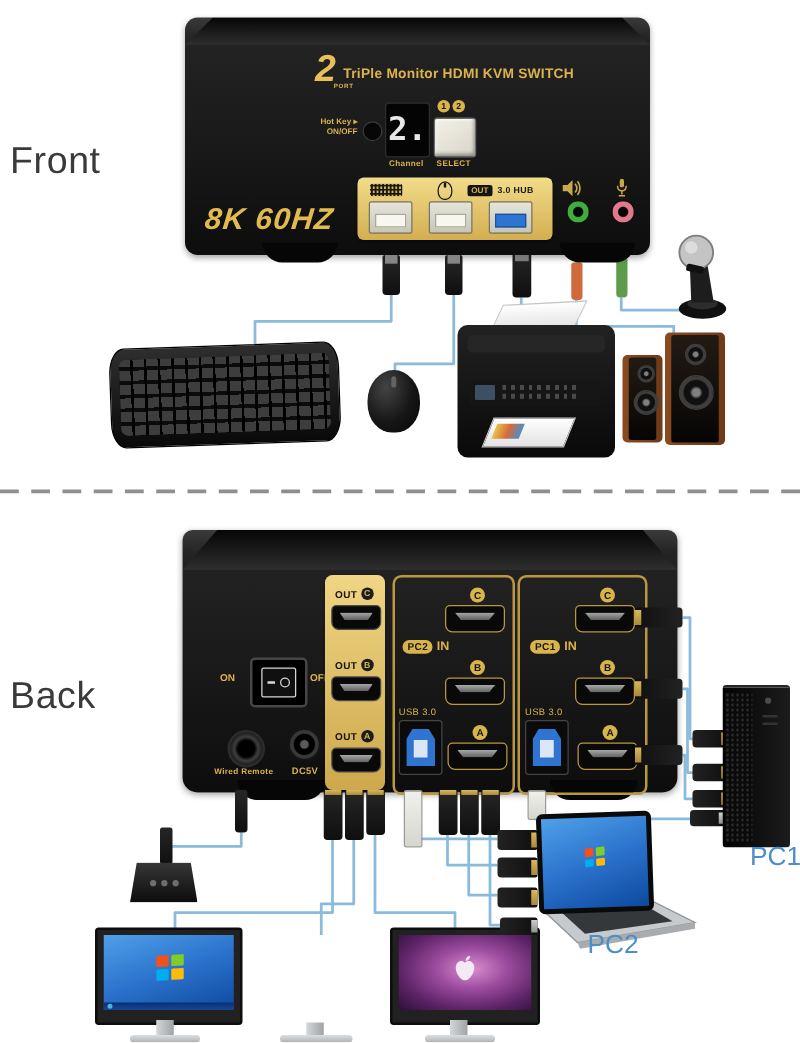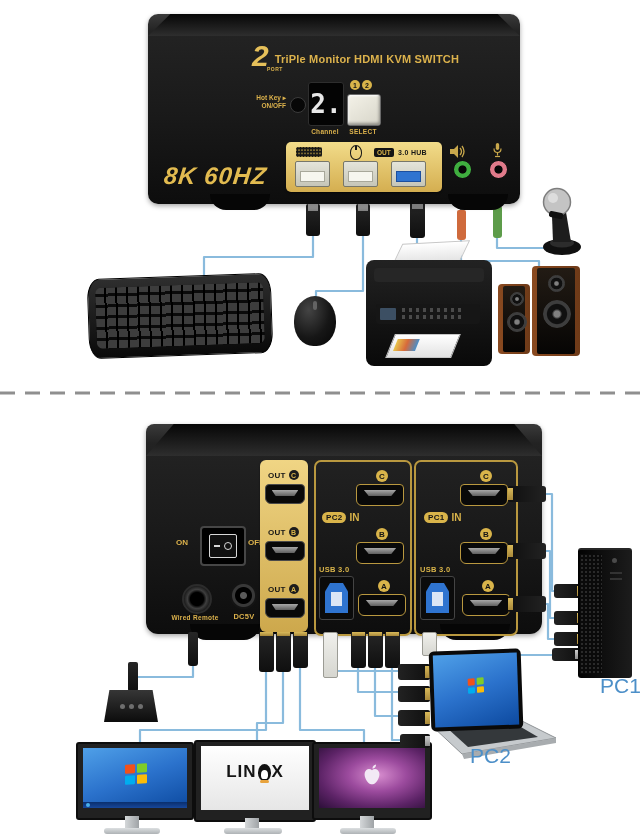--- a/index.html
+++ b/index.html
@@ -70,21 +70,21 @@
   .jackrnd{position:absolute;border-radius:50%}
   .goldstrip{position:absolute;background:linear-gradient(180deg,#f0d584,#cda84c);border-radius:6px;box-shadow:0 1px 2px rgba(0,0,0,.5)}
   .outrow{position:absolute;display:flex;align-items:center;gap:3px;font-size:8px;font-weight:bold;color:#151515;letter-spacing:0.3px}
   .hdmi{position:absolute;background:#090909;border:1px solid #4a4a4a;border-radius:4px 4px 6px 6px}
   .hdmi::after{content:"";position:absolute;left:15%;right:15%;top:5px;height:6px;background:linear-gradient(#a8a8a8,#5f5f5f);clip-path:polygon(0 0,100% 0,85% 100%,15% 100%)}
   .hdmi.gb{border-color:#b9983f}
   .pcbox{position:absolute;border:2px solid #b9983f;border-radius:7px}
   .pcrow{position:absolute;display:flex;align-items:center}
   .pill{background:#d9b44a;color:#141414;font-weight:bold;font-size:8px;padding:1px 4px;border-radius:7px;letter-spacing:0.3px}
   .inlbl{color:#d9b44a;font-size:10px;font-weight:bold;margin-left:3px}
-  .usblbl{position:absolute;color:#d9b44a;font-size:7.5px;font-weight:bold;letter-spacing:0.3px}
+  .usblbl{position:absolute;color:#d9b44a;font-size:7.5px;font-weight:normal;letter-spacing:0.3px}
   .usbB{position:absolute;background:#0b0b0b;border:1px solid #444;border-radius:3px}
   .usbB::before{content:"";position:absolute;left:11px;right:11px;top:15px;bottom:13px;background:#dce6f5;z-index:1}
   .usbB::after{content:"";position:absolute;left:5px;right:5px;top:6px;bottom:6px;background:#2f74d0;clip-path:polygon(22% 0,78% 0,100% 28%,100% 100%,0 100%,0 28%)}
   .remote{position:absolute;background:linear-gradient(#363636,#0c0c0c);clip-path:polygon(10% 0,90% 0,100% 100%,0 100%);display:flex;align-items:center;justify-content:center;gap:4px}
   .remote i{width:5px;height:5px;background:#6e6e6e;border-radius:50%}
   .monitor{position:absolute;background:#212121;border:2px solid #0d0d0d;border-radius:3px}
   .screen{position:absolute;left:5px;right:5px;top:4px;bottom:10px;overflow:hidden}
   .neck{position:absolute;background:linear-gradient(90deg,#d4d7d9,#9fa3a6)}
   .mbase{position:absolute;background:linear-gradient(#dcdfe1,#aeb2b5);border-radius:4px}
   .winflag{position:absolute;display:grid;grid-template-columns:1fr 1fr;grid-template-rows:1fr 1fr;gap:2px;transform:skewY(-4deg)}
@@ -138,20 +138,21 @@
       <circle cx="553" cy="198" r="5" fill="#e8e8e8" opacity="0.7"></circle>
       <rect x="549" y="212" width="14" height="6" rx="2" fill="#111" transform="rotate(12 556 215)"></rect>
     </g>
     <g>
       <polygon points="432,726 520,720 556,738 462,754" fill="#c6cacd" stroke="#8f9396" stroke-width="1"></polygon>
       <polygon points="446,727 514,723 538,737 468,747" fill="#34383b"></polygon>
       <polygon points="462,754 556,738 556,743 464,759" fill="#a8acaf"></polygon>
     </g>
   </svg>
 
+  <div class="seclabel" style="left:8px;top:112px">Front</div>
 
   <div class="kb" style="left:88px;top:276px;width:182px;height:78px">
       <div class="keys"></div>
     </div>
   <div class="mouse" style="left:294px;top:296px;width:42px;height:50px"></div>
   <div class="paper" style="left:398px;top:242px;width:64px;height:20px;transform:skewX(-28deg) rotate(-3deg)"></div>
   <div class="printerbody" style="left:366px;top:260px;width:126px;height:106px">
     <div style="position:absolute;left:8px;top:8px;width:110px;height:14px;background:#262626;border-radius:4px"></div>
     <div class="ctrlpanel" style="left:10px;top:44px;width:104px;height:20px">
       <div class="pscreen" style="left:4px;top:4px;width:16px;height:12px"></div>
@@ -234,20 +235,21 @@
       <svg width="9" height="15" viewBox="0 0 9 15">
           <rect x="2.8" y="0" width="3.4" height="7" rx="1.7" fill="#c9a84c"></rect>
           <path d="M1,5.5 Q1,9.5 4.5,9.5 Q8,9.5 8,5.5" stroke="#c9a84c" stroke-width="1.2" fill="none"></path>
           <line x1="4.5" y1="9.5" x2="4.5" y2="12.5" stroke="#c9a84c" stroke-width="1.2"></line>
           <line x1="2" y1="13.5" x2="7" y2="13.5" stroke="#c9a84c" stroke-width="1.2"></line>
         </svg>
     </div>
     <div class="jackp" style="left:341px;top:146px;width:17px;height:17px"></div>
   </div>
 
+  <div class="seclabel" style="left:8px;top:540px">Back</div>
 
   <div class="devbody" style="left:146px;top:424px;width:396px;height:210px;border-radius:8px 8px 12px 12px">
     <div class="topshade" style="height:32px;clip-path:polygon(7% 0,93% 0,100% 100%,0 100%)"></div>
     <div class="foot" style="left:44px;top:200px;width:70px;height:16px"></div>
     <div class="foot" style="left:294px;top:200px;width:70px;height:16px"></div>
 
     <span class="goldtxt" style="position:absolute;left:30px;top:114px;font-size:8px">ON</span>
     <div class="rocker" style="left:54px;top:102px;width:42px;height:36px">
         <div class="rockin"></div>
       </div>
@@ -337,29 +339,20 @@
           <i></i>
         </div>
       <div class="taskbar">
           <div class="orb"></div>
         </div>
     </div>
   </div>
   <div class="neck" style="left:125px;top:816px;width:14px;height:12px"></div>
   <div class="mbase" style="left:104px;top:828px;width:56px;height:6px"></div>
 
-  <div class="monitor" style="left:194px;top:740px;width:118px;height:78px">
-    <div class="screen" style="background:linear-gradient(#ffffff,#e6e6e6)">
-      <div class="linuxrow">
-        <span>LIN</span>
-        <span class="tux"></span>
-        <span>X</span>
-      </div>
-    </div>
-  </div>
   <div class="neck" style="left:245px;top:818px;width:14px;height:10px"></div>
   <div class="mbase" style="left:224px;top:828px;width:58px;height:6px"></div>
 
   <div class="monitor" style="left:312px;top:742px;width:116px;height:74px">
     <div class="screen" style="background:radial-gradient(ellipse at 55% 45%,#d98fd0 0%,#9c4b9e 35%,#5c2366 70%,#2c0f38 100%)">
       <div style="position:absolute;left:43px;top:15px">
         <svg width="20" height="24" viewBox="0 0 24 28" fill="#f2e9f5">
             <path d="M12 8.2 C9.2 5.4 4.4 6.4 3.3 11.2 C2.1 16.8 6.8 23.5 9.8 24.7 C11.2 25.3 12.8 25.3 14.2 24.7 C17.2 23.5 21.9 16.8 20.7 11.2 C19.6 6.4 14.8 5.4 12 8.2 Z"></path>
             <path d="M12.6 6.4 C12.4 3.6 14.6 1.6 16.9 1.4 C17.1 4.2 14.9 6.2 12.6 6.4 Z"></path>
           </svg>

